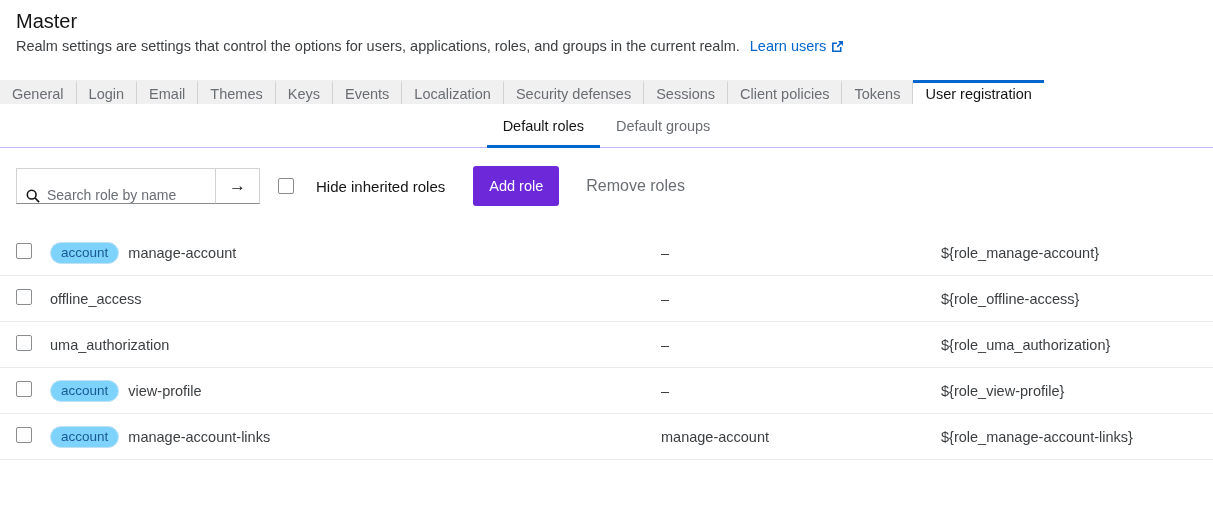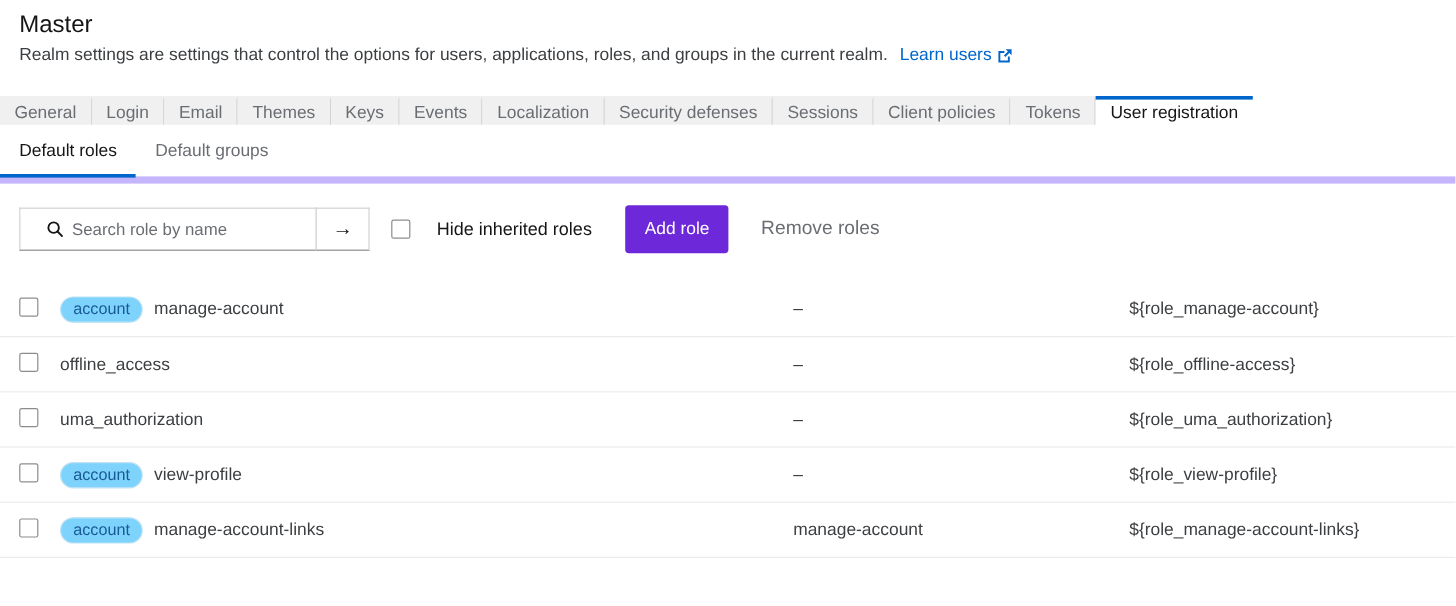--- a/index.html
+++ b/index.html
@@ -38,42 +38,42 @@
     white-space: nowrap;
   }
   .tab:last-child { border-right: none; }
   .tab.active {
     background: #ffffff;
     color: #151515;
     border-top: 3px solid #0066cc;
   }
 
   
-  .subtabs { display: flex; border-bottom: 6px solid #c4b5fd; }
+  .subtabs { display: flex; border-bottom: 1px solid #c4b5fd; justify-content: center; }
   .subtab {
     font-family: inherit;
     background: transparent; border: none;
     font-size: 14.5px; color: #6a6e73;
     padding: 14px 16px 11px 16px;
     border-bottom: 3px solid transparent;
     margin-bottom: -1px;
     cursor: pointer;
   }
   .subtab.active { color: #151515; border-bottom-color: #0066cc; }
 
   
   .toolbar { display: flex; align-items: center; padding: 18px 16px; }
   .search-group { display: flex; }
   .search-box {
-    display: flex; align-items: center;
-    width: 248px; height: 36px;
+    display: flex; align-items: flex-end;
+    width: 200px; height: 36px;
     background: #fff;
     border: 1px solid #d2d2d2;
     border-bottom-color: #8a8d90;
-    padding: 0 8px 0 22px;
+    padding: 0 8px 0 9px;
   }
   .search-box input {
     border: none; outline: none; flex: 1; min-width: 0;
     font-family: inherit; font-size: 14px; color: #151515;
     margin-left: 7px; background: transparent;
   }
   .search-box input::placeholder { color: #6a6e73; }
   .search-btn {
     width: 45px; height: 36px;
     background: #fff;

